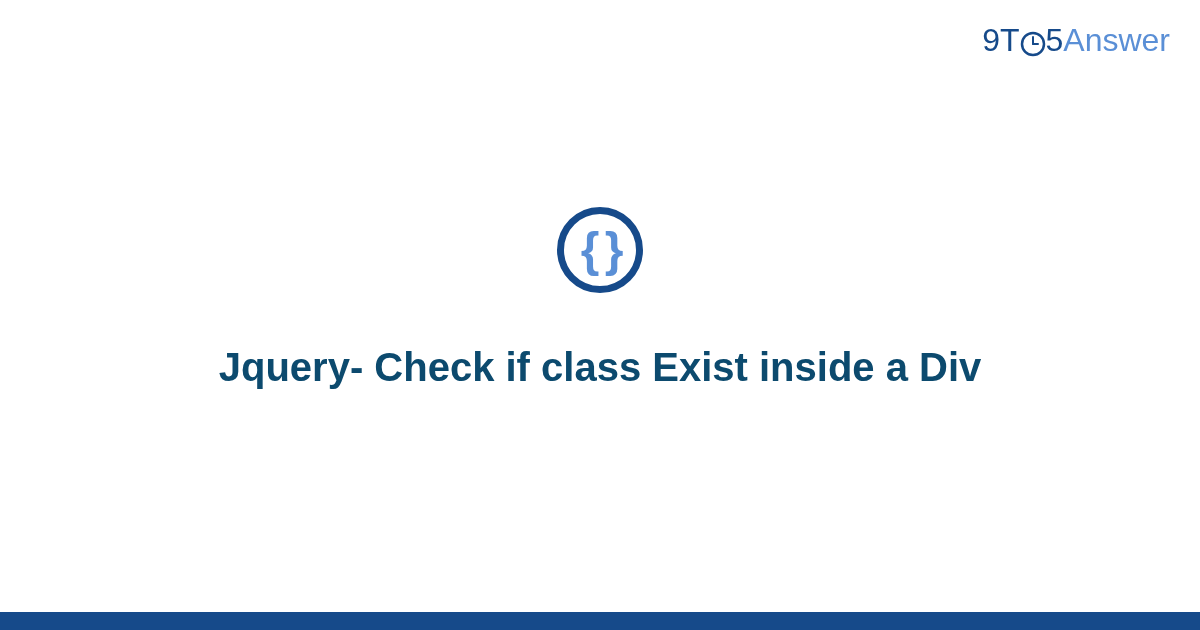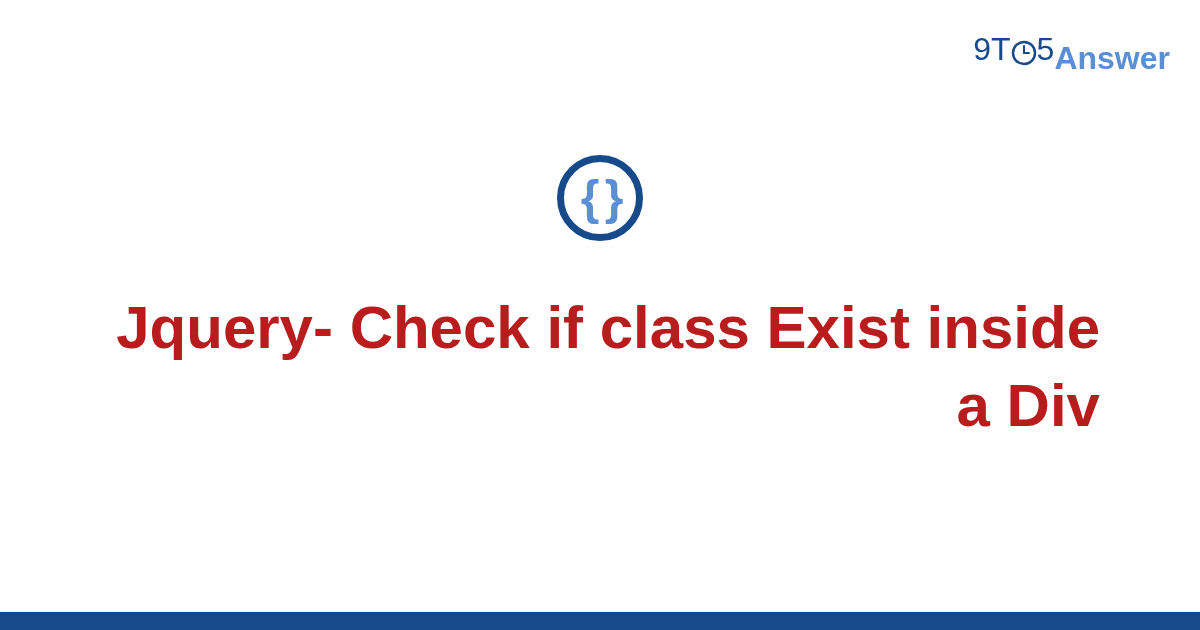--- a/index.html
+++ b/index.html
@@ -33,22 +33,21 @@
       align-items: center;
       position: relative;
       top: 3px;
     }
     .header .brand-5 {
       color: #164a8a;
       font-weight: 500;
     }
     .header .brand-answer {
       color: #5a8fd6;
-      font-weight: 700;
-      margin-top: 18px;
+      font-weight: 400;
     }
     .content {
       position: absolute;
       top: 0;
       left: 0;
       width: 100%;
       height: 100%;
       display: flex;
       flex-direction: column;
       align-items: center;
@@ -68,23 +67,23 @@
     }
     .braces {
       font-size: 48px;
       font-weight: 700;
       color: #5a8fd6;
       letter-spacing: -4px;
       line-height: 1;
       font-family: Arial, sans-serif;
     }
     .title {
-      font-size: 60px;
+      font-size: 40px;
       font-weight: 700;
-      color: #b91c1c;
+      color: #0c4a6e;
       text-align: right;
       line-height: 1.3;
       max-width: 1000px;
     }
     .footer-bar {
       position: absolute;
       bottom: 0;
       left: 0;
       width: 100%;
       height: 18px;

